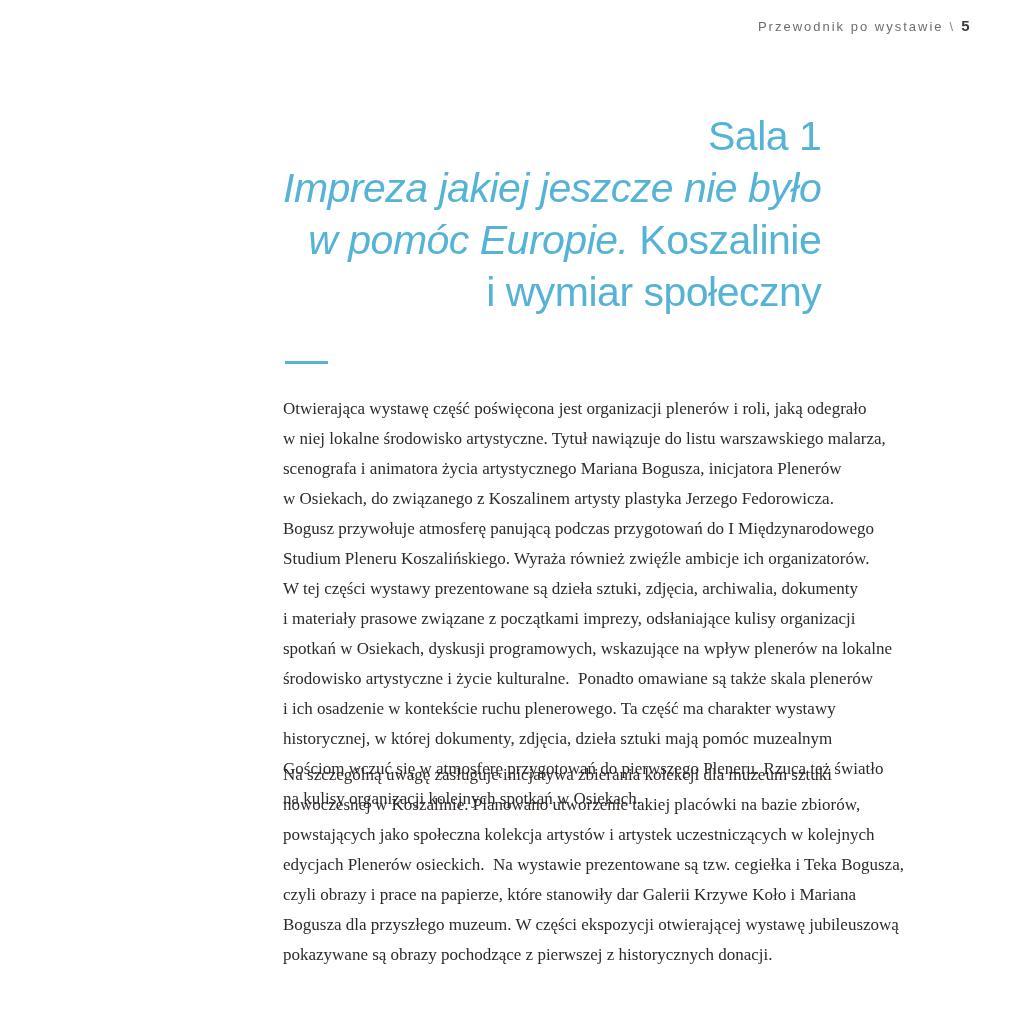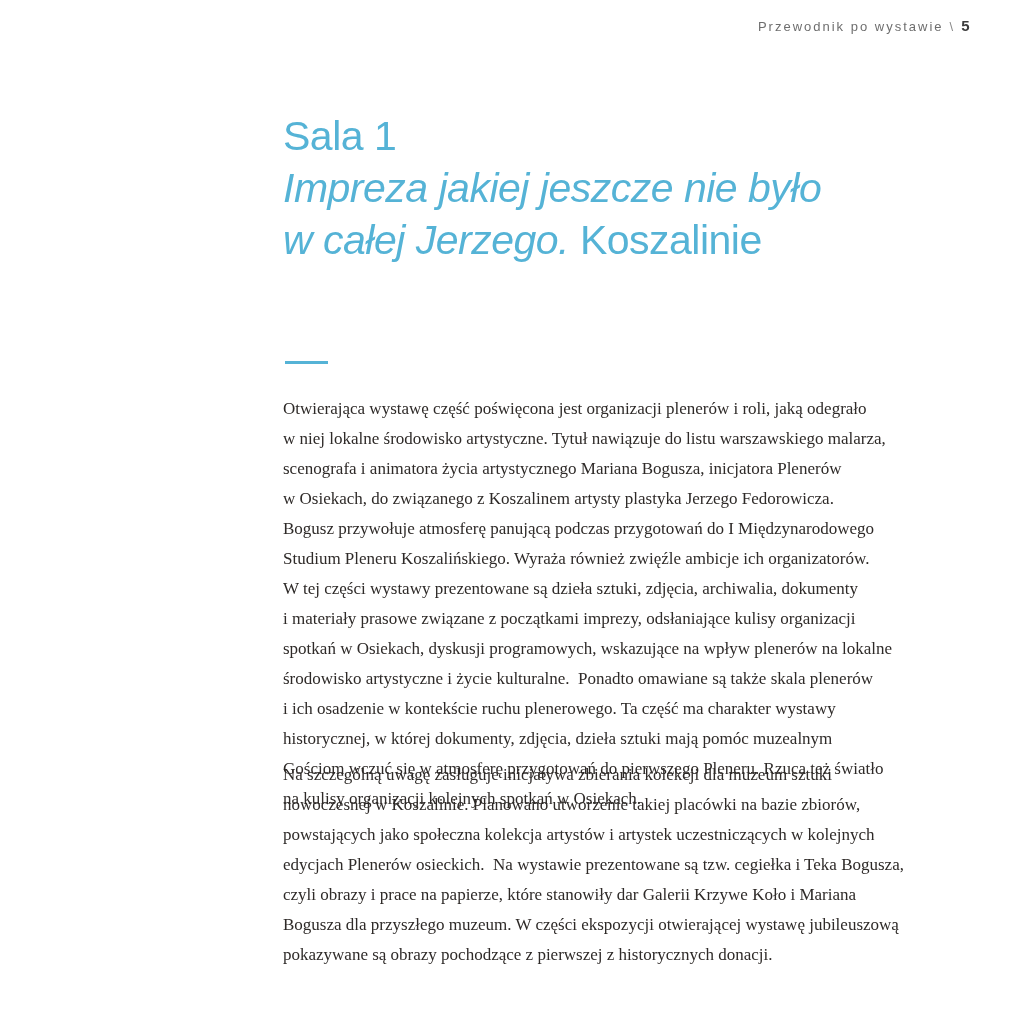--- a/index.html
+++ b/index.html
@@ -39,20 +39,21 @@
   .chapter-heading {
     position: absolute;
     left: 283px;
     top: 110px;
     font-size: 41px;
     line-height: 52px;
     font-weight: 300;
     letter-spacing: -0.5px;
     color: var(--accent-blue);
     margin: 0;
+    text-align: right;
   }
   .chapter-heading em { font-style: italic; }
   .title-divider {
     position: absolute;
     left: 285px;
     top: 361px;
     width: 43px;
     height: 3px;
     background: var(--accent-blue);
   }
@@ -72,21 +73,22 @@
 </head>
 <body>
 
 <header class="running-header">
   <span>Przewodnik po wystawie</span><span class="separator">\</span><span class="page-num">5</span>
 </header>
 
 <h1 class="chapter-heading">
   <span>Sala 1</span><br>
   <em>Impreza jakiej jeszcze nie było</em><br>
-  <em>w całej Jerzego.</em> <span>Koszalinie</span><br>
+  <em>w pomóc Europie.</em> <span>Koszalinie</span><br>
+  <span>i wymiar społeczny</span>
 </h1>
 
 <div class="title-divider"></div>
 
 <p class="body-para" id="para1">Otwierająca wystawę część poświęcona jest organizacji plenerów i roli, jaką odegrało
 w niej lokalne środowisko artystyczne. Tytuł nawiązuje do listu warszawskiego malarza,
 scenografa i animatora życia artystycznego Mariana Bogusza, inicjatora Plenerów
 w Osiekach, do związanego z Koszalinem artysty plastyka Jerzego Fedorowicza.
 Bogusz przywołuje atmosferę panującą podczas przygotowań do I Międzynarodowego
 Studium Pleneru Koszalińskiego. Wyraża również zwięźle ambicje ich organizatorów.

